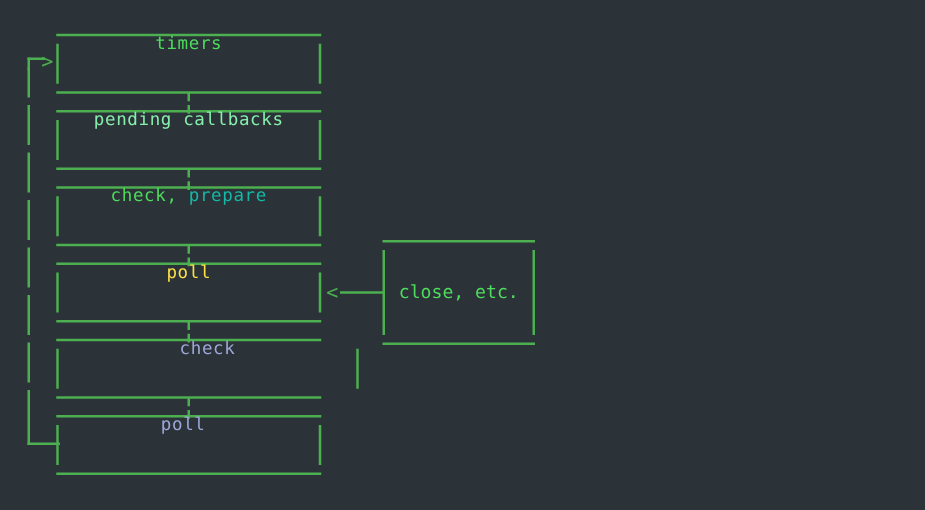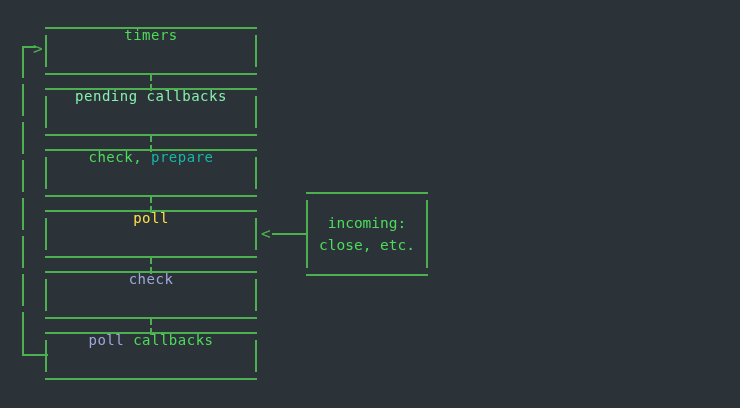--- a/index.html
+++ b/index.html
@@ -189,47 +189,46 @@
   <div class="phase-box" style="top:210px;">
     <div class="edge-top" style="background: rgb(76, 175, 80);"></div>
     <div class="edge-bottom" style="background: rgb(76, 175, 80);"></div>
     <div class="edge-left" style="background: rgb(76, 175, 80);"></div>
     <div class="edge-right" style="background: rgb(76, 175, 80);"></div>
     <div class="phase-label">
       <span class="gn" style="color: #fde047;">poll</span>
     </div>
   </div>
 
-  <div class="phase-box" style="top:271px;">
+  <div class="phase-box" style="top:271px;padding-left:30px;">
     <div class="edge-top" style="background: rgb(76, 175, 80);"></div>
     <div class="edge-bottom" style="background: rgb(76, 175, 80);"></div>
     <div class="edge-left" style="background: rgb(76, 175, 80);"></div>
     <div class="edge-right" style="background: rgb(76, 175, 80);"></div>
     <div class="phase-label">
       <span class="kw" style="color: rgb(159, 168, 218);">check</span>
     </div>
   </div>
 
   <div class="phase-box" style="top:332px;">
     <div class="edge-top" style="background: rgb(76, 175, 80);"></div>
     <div class="edge-bottom" style="background: rgb(76, 175, 80);"></div>
     <div class="edge-left" style="background: rgb(76, 175, 80);"></div>
     <div class="edge-right" style="background: rgb(76, 175, 80);"></div>
     <div class="phase-label">
-      <span class="kw" style="color: rgb(159, 168, 218);">poll </span><span class="gn" style="color: rgb(77, 220, 91);">callbacks</span>
+      <span class="kw" style="color: rgb(159, 168, 218);">poll </span>
     </div>
   </div>
 
   <div class="ln h" style="left: 272px; top: 233px; width: 36px; background: rgb(76, 175, 80);"></div>
   <span class="arrow-glyph" style="left: 261px; top: 226px; color: rgb(76, 175, 80);">&lt;</span>
 
   <div id="incoming-box">
     <div class="edge-top" style="background: rgb(76, 175, 80);"></div>
     <div class="edge-bottom" style="background: rgb(76, 175, 80);"></div>
     <div class="edge-left" style="background: rgb(76, 175, 80);"></div>
     <div class="edge-right" style="background: rgb(76, 175, 80);"></div>
     <div class="lines" style="color: rgb(77, 220, 91);">
-      <span>incoming:</span>
       <span>close, etc.</span>
     </div>
   </div>
 
 </div>
 
 </body></html>

